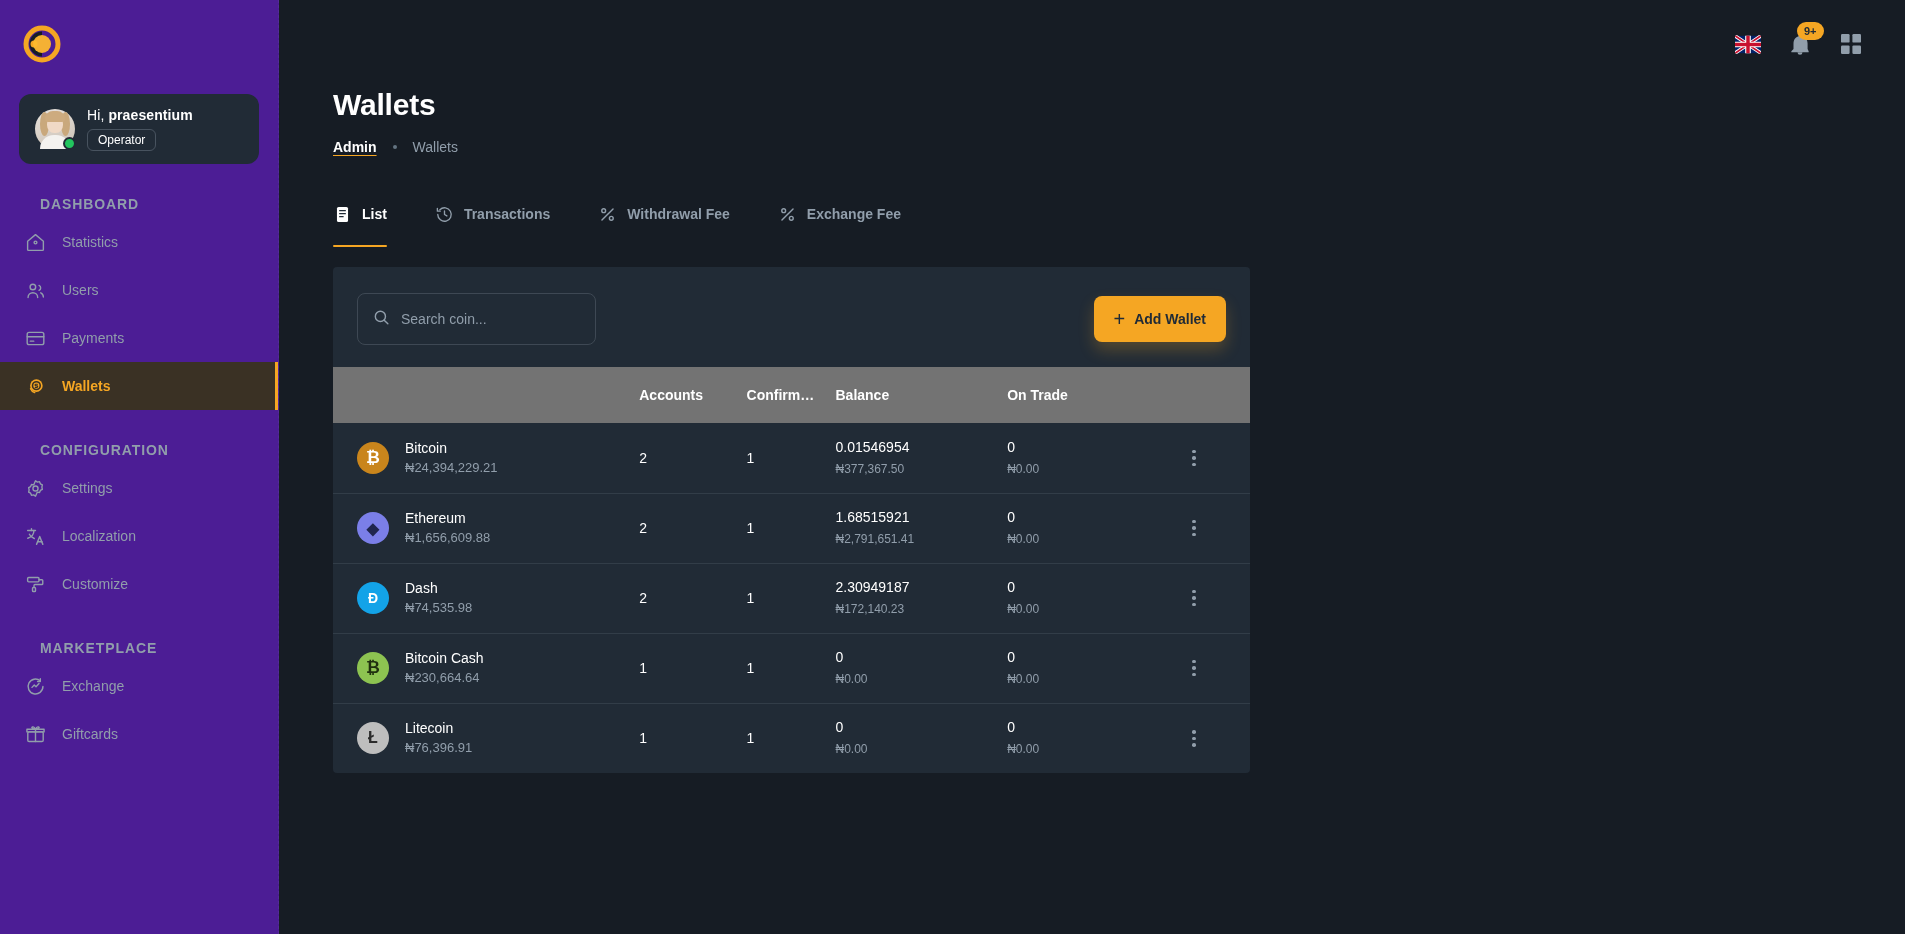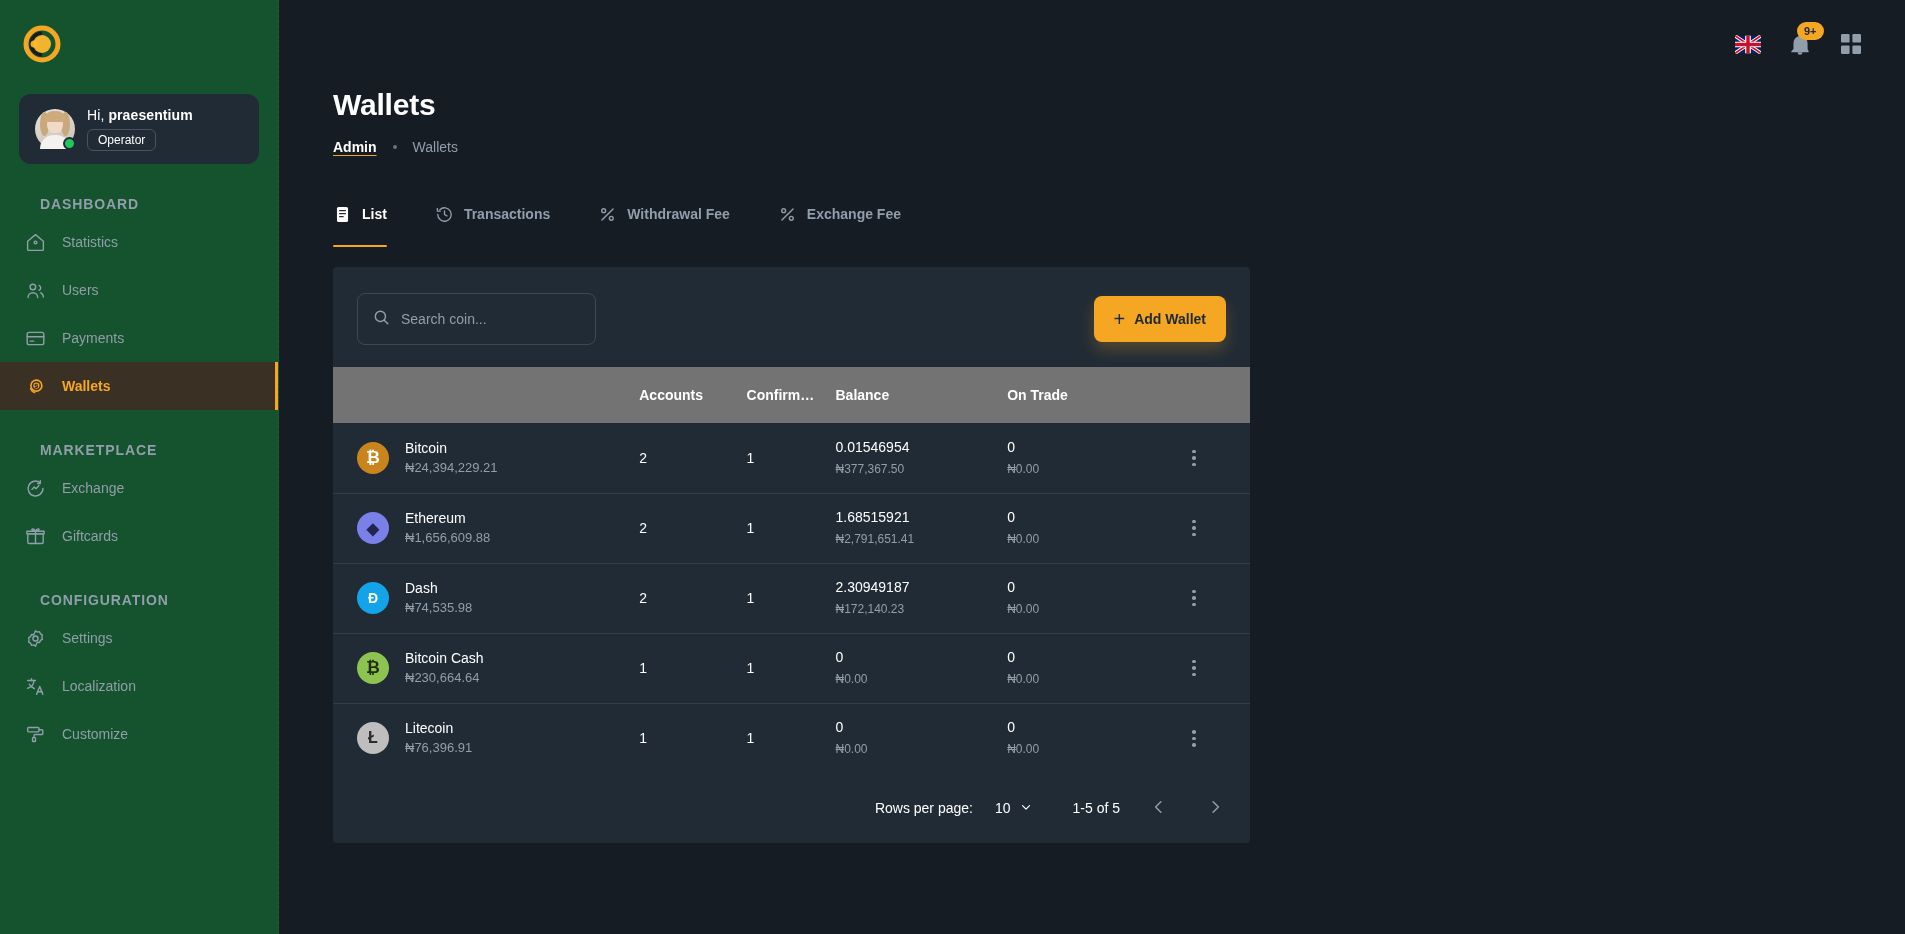--- a/index.html
+++ b/index.html
@@ -8,21 +8,21 @@
     background: #161C24;
     font-family: "Liberation Sans", sans-serif;
     overflow: hidden;
     color: #fff;
   }
   .app { display: flex; width: 1905px; height: 934px; }
 
   
   .sidebar {
     width: 279px; flex: 0 0 279px; height: 934px;
-    background: #14532d;
+    background: #4c1d95;
     border-right: 1px dashed rgba(145,158,171,0.12);
     position: relative;
   }
   .logo-wrap { padding: 24px 0 0 22px; height: 70px; }
   .logo { width: 40px; height: 40px; position: relative; }
   .logo svg { display:block; }
 
   .profile-card {
     margin: 24px 19px 0 19px;
     background: #212B36;
@@ -264,47 +264,20 @@
                 <circle cx="13" cy="11" r="4.4" stroke="#3A3124" fill="none"></circle>
                 <path d="M14.2 9.4h-1.8a.9.9 0 0 0 0 1.8h1.2a.9.9 0 0 1 0 1.8h-1.9" stroke="#3A3124" stroke-width="1.3"></path>
                 <path d="M6.4 14.6a7.2 7.2 0 0 0 4.6 4.2" stroke="#F5A623"></path>
               </svg>
           </span>
           <span>Wallets</span>
         </div>
       </div>
 
       <div class="nav-section">
-        <div class="nav-title">MARKETPLACE</div>
-
-        <div class="nav-item">
-          <span class="ico">
-            <svg width="21" height="21" viewBox="0 0 24 24" fill="none" stroke="#919EAB" stroke-width="1.6" stroke-linecap="round" stroke-linejoin="round">
-                <path d="M20.5 12a8.5 8.5 0 1 1-3-6.5"></path>
-                <path d="M17.5 3.2v3.1h-3.1"></path>
-                <path d="M8 13l2.6-2.8 2 2L16 8.6"></path>
-              </svg>
-          </span>
-          <span>Exchange</span>
-        </div>
-
-        <div class="nav-item">
-          <span class="ico">
-            <svg width="21" height="21" viewBox="0 0 24 24" fill="none" stroke="#919EAB" stroke-width="1.6" stroke-linecap="round" stroke-linejoin="round">
-                <rect x="3.2" y="9" width="17.6" height="11" rx="1.4"></rect>
-                <path d="M2.2 6h19.6v3H2.2z"></path>
-                <path d="M12 6v14"></path>
-                <path d="M12 6S10.6 2.8 8.6 3.4 8.8 6 12 6zM12 6s1.4-3.2 3.4-2.6S15.2 6 12 6z"></path>
-              </svg>
-          </span>
-          <span>Giftcards</span>
-        </div>
-      </div>
-
-      <div class="nav-section">
         <div class="nav-title">CONFIGURATION</div>
 
         <div class="nav-item">
           <span class="ico">
             <svg width="21" height="21" viewBox="0 0 24 24" fill="none" stroke="#919EAB" stroke-width="1.6" stroke-linecap="round" stroke-linejoin="round">
                 <path d="M12 3.2l2.1 1.5 2.5-.5 1 2.4 2.2 1.3-.5 2.5.5 2.5-2.2 1.3-1 2.4-2.5-.5L12 20.8 9.9 19.3l-2.5.5-1-2.4-2.2-1.3.5-2.5-.5-2.5 2.2-1.3 1-2.4 2.5.5z"></path>
                 <circle cx="12" cy="12" r="2.9"></circle>
               </svg>
           </span>
           <span>Settings</span>
@@ -326,20 +299,47 @@
 
         <div class="nav-item">
           <span class="ico">
             <svg width="21" height="21" viewBox="0 0 24 24" fill="none" stroke="#919EAB" stroke-width="1.6" stroke-linecap="round" stroke-linejoin="round">
                 <rect x="3" y="4" width="13" height="5" rx="1.2"></rect>
                 <path d="M16 6.5h3.3a1 1 0 0 1 1 1V11a1 1 0 0 1-1 1h-8a1 1 0 0 0-1 1v1.6"></path>
                 <rect x="8.6" y="15.4" width="3.4" height="4.6" rx="1"></rect>
               </svg>
           </span>
           <span>Customize</span>
+        </div>
+      </div>
+
+      <div class="nav-section">
+        <div class="nav-title">MARKETPLACE</div>
+
+        <div class="nav-item">
+          <span class="ico">
+            <svg width="21" height="21" viewBox="0 0 24 24" fill="none" stroke="#919EAB" stroke-width="1.6" stroke-linecap="round" stroke-linejoin="round">
+                <path d="M20.5 12a8.5 8.5 0 1 1-3-6.5"></path>
+                <path d="M17.5 3.2v3.1h-3.1"></path>
+                <path d="M8 13l2.6-2.8 2 2L16 8.6"></path>
+              </svg>
+          </span>
+          <span>Exchange</span>
+        </div>
+
+        <div class="nav-item">
+          <span class="ico">
+            <svg width="21" height="21" viewBox="0 0 24 24" fill="none" stroke="#919EAB" stroke-width="1.6" stroke-linecap="round" stroke-linejoin="round">
+                <rect x="3.2" y="9" width="17.6" height="11" rx="1.4"></rect>
+                <path d="M2.2 6h19.6v3H2.2z"></path>
+                <path d="M12 6v14"></path>
+                <path d="M12 6S10.6 2.8 8.6 3.4 8.8 6 12 6zM12 6s1.4-3.2 3.4-2.6S15.2 6 12 6z"></path>
+              </svg>
+          </span>
+          <span>Giftcards</span>
         </div>
       </div>
     </nav>
   </aside>
 
   <section class="main">
 
     <header class="topbar">
       <div class="flag">
         <svg width="26" height="19" viewBox="0 0 60 40">
@@ -599,43 +599,17 @@
                     <i></i>
                     <i></i>
                     <i></i>
                   </span>
               </td>
             </tr>
 
           </tbody>
         </table>
 
-        <div class="card-foot">
-          <span class="rpp-label">Rows per page:</span>
-          <span class="rpp-select">
-            <span>10</span>
-            <span>
-              <svg width="14" height="14" viewBox="0 0 24 24" fill="none" stroke="#fff" stroke-width="2" stroke-linecap="round" stroke-linejoin="round">
-                  <path d="M6 9.5l6 6 6-6"></path>
-                </svg>
-            </span>
-          </span>
-          <span class="range">1-5 of 5</span>
-          <span class="pg-btn">
-            <span>
-              <svg width="18" height="18" viewBox="0 0 24 24" fill="none" stroke="#919EAB" stroke-width="2" stroke-linecap="round" stroke-linejoin="round">
-                  <path d="M14.5 5l-7 7 7 7"></path>
-                </svg>
-            </span>
-          </span>
-          <span class="pg-btn">
-            <span>
-              <svg width="18" height="18" viewBox="0 0 24 24" fill="none" stroke="#919EAB" stroke-width="2" stroke-linecap="round" stroke-linejoin="round">
-                  <path d="M9.5 5l7 7-7 7"></path>
-                </svg>
-            </span>
-          </span>
-        </div>
 
       </div>
     </div>
   </section>
 </div>
 
 </body></html>

